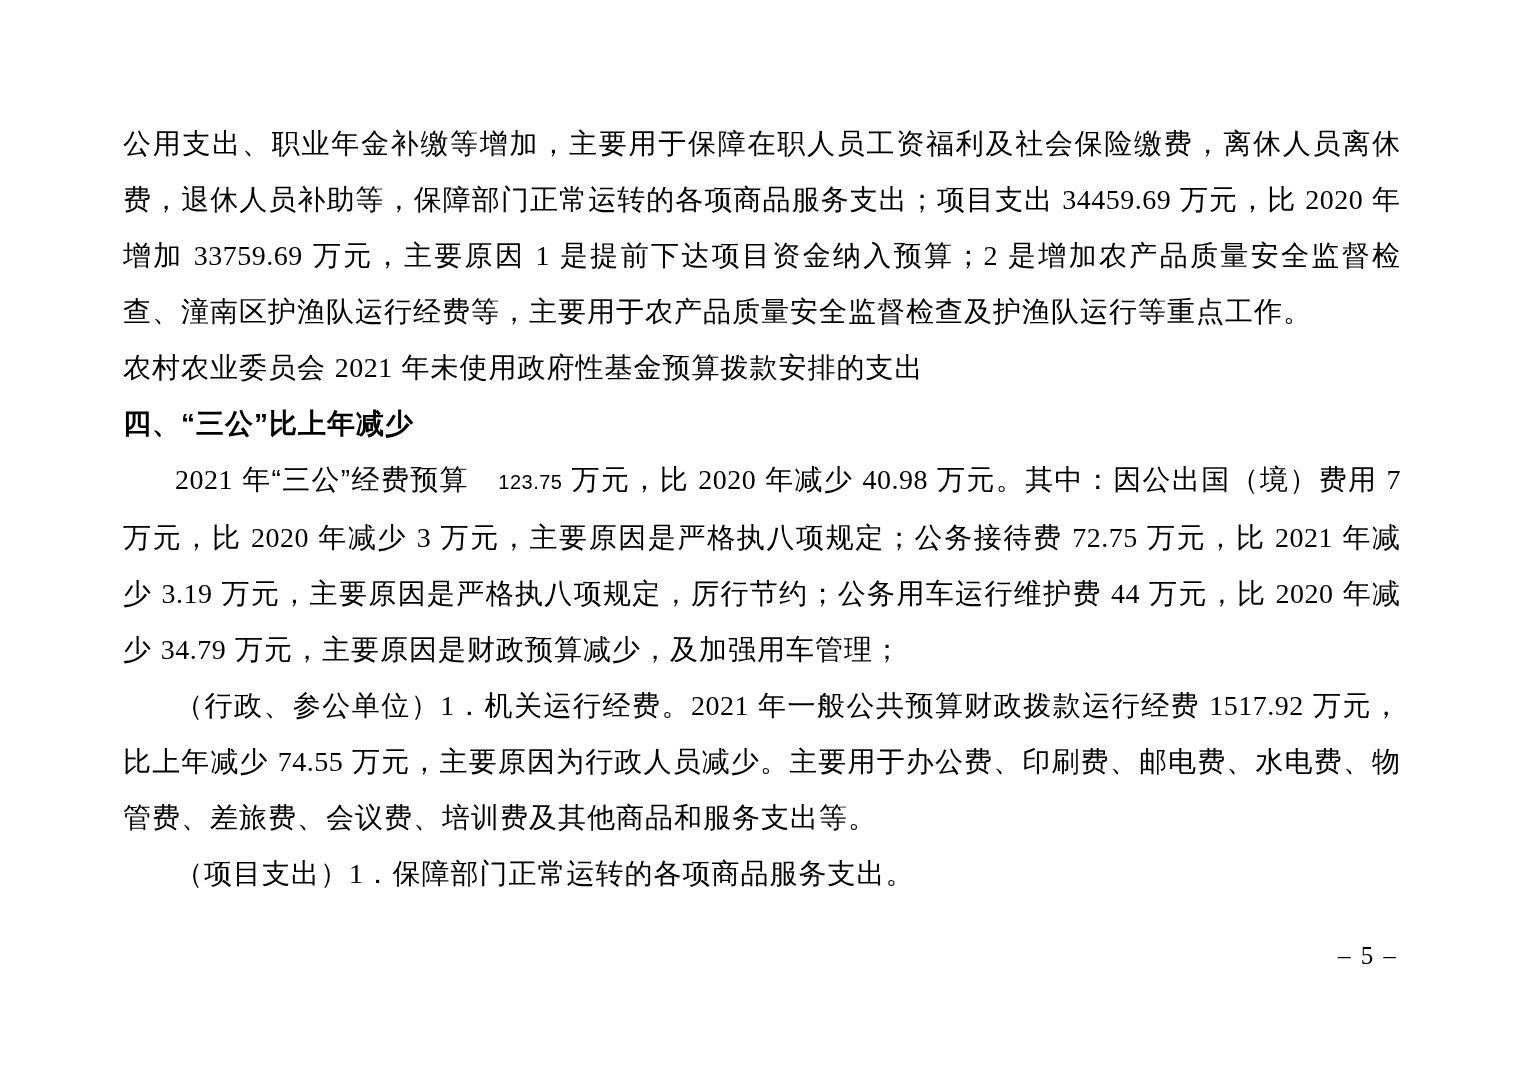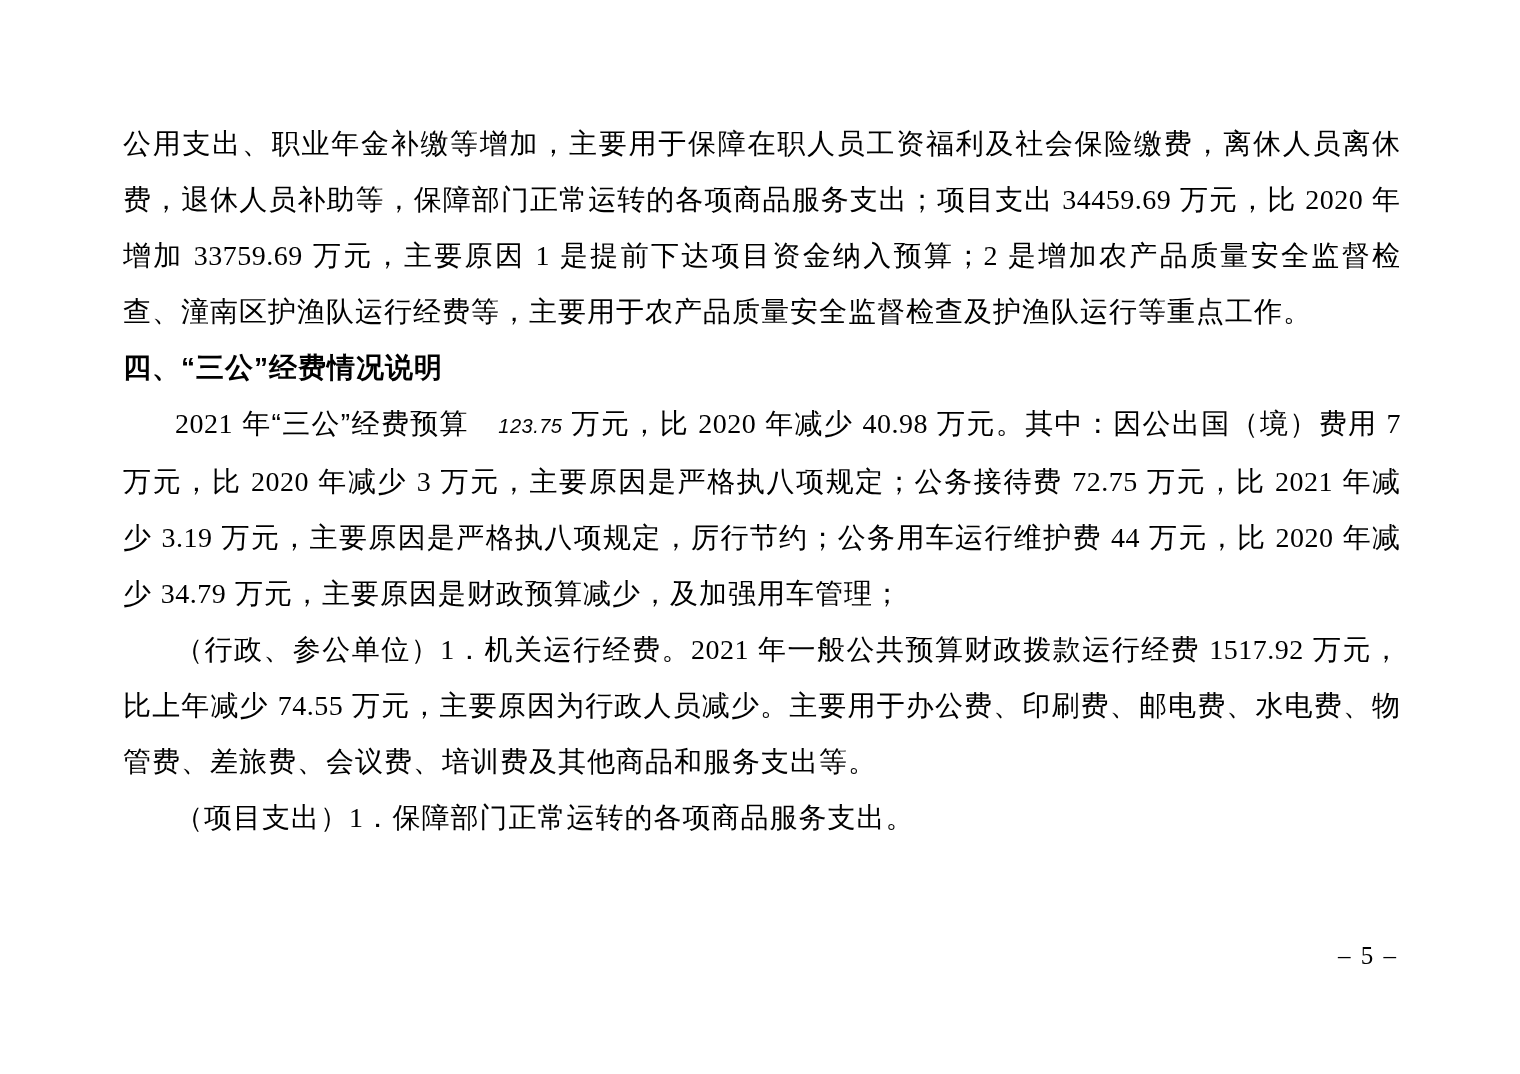--- a/index.html
+++ b/index.html
@@ -42,21 +42,20 @@
   .seg-num {
     font-family: "Liberation Serif", "DejaVu Serif", serif;
     font-weight: normal;
     letter-spacing: 0.5px;
   }
   .seg-small-num {
     font-family: "Liberation Sans", "DejaVu Sans", sans-serif;
     font-size: 20px;
     font-weight: normal;
     letter-spacing: 0.5px;
-    font-style: italic;
   }
   .seg-song {
     font-family: "Liberation Serif", "DejaVu Serif", serif;
     font-weight: normal;
     margin-top: 40px;
   }
   .page-footer {
     position: absolute;
     right: 122px;
     top: 942px;
@@ -65,19 +64,20 @@
     color: #000000;
     letter-spacing: 2px;
   }
 </style>
 </head>
 <body>
 
 <div class="page">
   <div class="doc-body">
       <p><span class="seg-hei">公用支出、职业年金补缴等增加，主要用于保障在职人员工资福利及社会保险缴费，离休人员离休费，退休人员补助等，保障部门正常运转的各项商品服务支出；项目支出 </span><span class="seg-num">34459.69</span><span class="seg-hei"> 万元，比 </span><span class="seg-num">2020</span><span class="seg-hei"> 年增加 </span><span class="seg-num">33759.69</span><span class="seg-hei"> 万元，主要原因 </span><span class="seg-num">1</span><span class="seg-hei"> 是提前下达项目资金纳入预算；</span><span class="seg-num">2</span><span class="seg-hei"> 是增加农产品质量安全监督检查、潼南区护渔队运行经费等，主要用于农产品质量安全监督检查及护渔队运行等重点工作。</span></p>
-      <p class="bold"><span class="seg-hei">四、“三公”经费情况说明</span></p>
+      <p><span class="seg-hei">农村农业委员会 </span><span class="seg-num">2021</span><span class="seg-hei"> 年未使用政府性基金预算拨款安排的支出</span></p>
+      <p class="bold"><span class="seg-hei">四、“三公”比上年减少</span></p>
       <p class="indent"><span class="seg-num">2021</span><span class="seg-hei"> 年“三公”经费预算　</span><span class="seg-small-num">123.75</span><span class="seg-hei"> 万元，比 </span><span class="seg-num">2020</span><span class="seg-hei"> 年减少 </span><span class="seg-num">40.98</span><span class="seg-hei"> 万元。其中：因公出国（境）费用 </span><span class="seg-num">7</span><span class="seg-hei"> 万元，比 </span><span class="seg-num">2020</span><span class="seg-hei"> 年减少 </span><span class="seg-num">3</span><span class="seg-hei"> 万元，主要原因是严格执八项规定；公务接待费 </span><span class="seg-num">72.75</span><span class="seg-hei"> 万元，比 </span><span class="seg-num">2021</span><span class="seg-hei"> 年减少 </span><span class="seg-num">3.19</span><span class="seg-hei"> 万元，主要原因是严格执八项规定，厉行节约；公务用车运行维护费 </span><span class="seg-num">44</span><span class="seg-hei"> 万元，比 </span><span class="seg-num">2020</span><span class="seg-hei"> 年减少 </span><span class="seg-num">34.79</span><span class="seg-hei"> 万元，主要原因是财政预算减少，及加强用车管理；</span></p>
       <p class="indent"><span class="seg-hei">（行政、参公单位）</span><span class="seg-num">1</span><span class="seg-hei">．机关运行经费。</span><span class="seg-num">2021</span><span class="seg-hei"> 年一般公共预算财政拨款运行经费 </span><span class="seg-num">1517.92</span><span class="seg-hei"> 万元，比上年减少 </span><span class="seg-num">74.55</span><span class="seg-hei"> 万元，</span><span class="seg-song">主要原因为行政人员减少。</span><span class="seg-hei">主要用于办公费、印刷费、邮电费、水电费、物管费、差旅费、会议费、培训费及其他商品和服务支出等。</span></p>
       <p class="indent"><span class="seg-hei">（项目支出）</span><span class="seg-num">1</span><span class="seg-hei">．保障部门正常运转的各项商品服务支出。</span></p>
     </div>
   <div class="page-footer">– 5 –</div>
 </div>
 
 </body></html>

